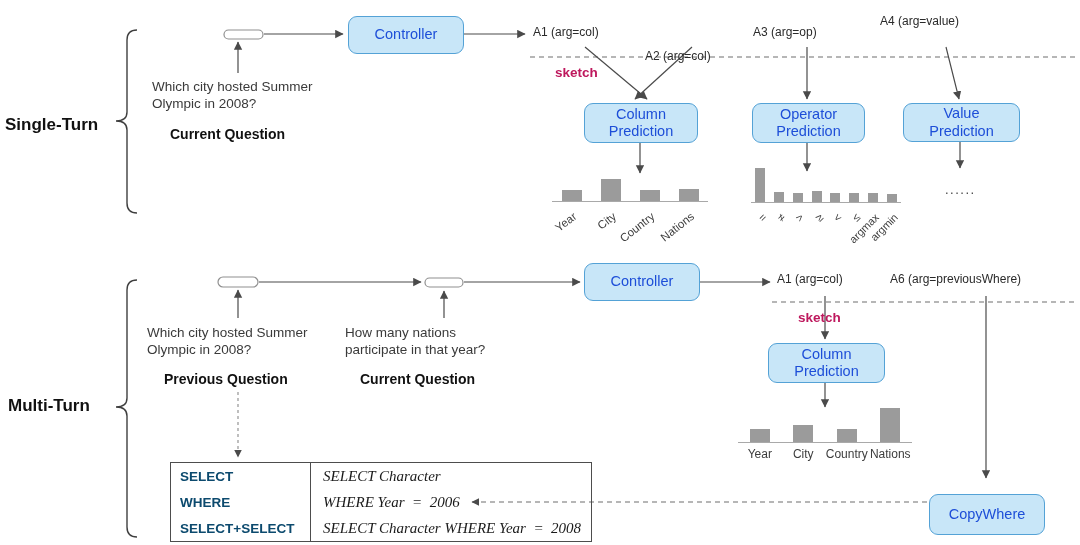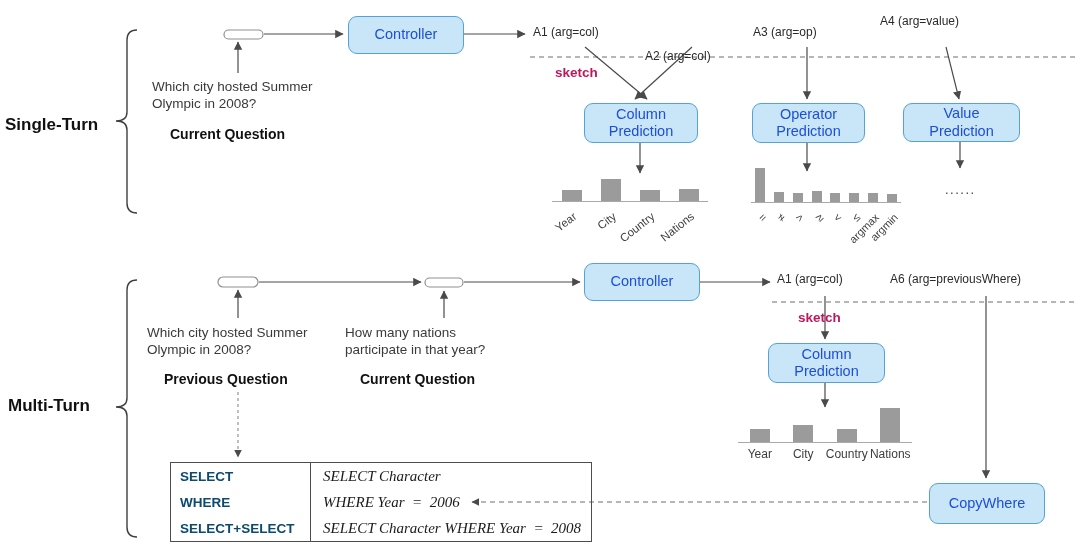--- a/index.html
+++ b/index.html
@@ -224,21 +224,21 @@
         </span>
         <span>
           <i>Country</i>
         </span>
         <span>
           <i>Nations</i>
         </span>
       </div>
   </div>
 
-  <div class="bluebox" style="left:929px;top:483px;width:114px;height:39px;">
+  <div class="bluebox" style="left:929px;top:494px;width:114px;height:39px;">
     <span>CopyWhere</span>
   </div>
 
   <div class="sql-table" style="left:170px;top:462px;width:420px;height:78px;">
     <div class="sql-row">
       <div class="sql-key">SELECT</div>
       <div class="sql-val">SELECT Character</div>
     </div>
     <div class="sql-row">
       <div class="sql-key">WHERE</div>

